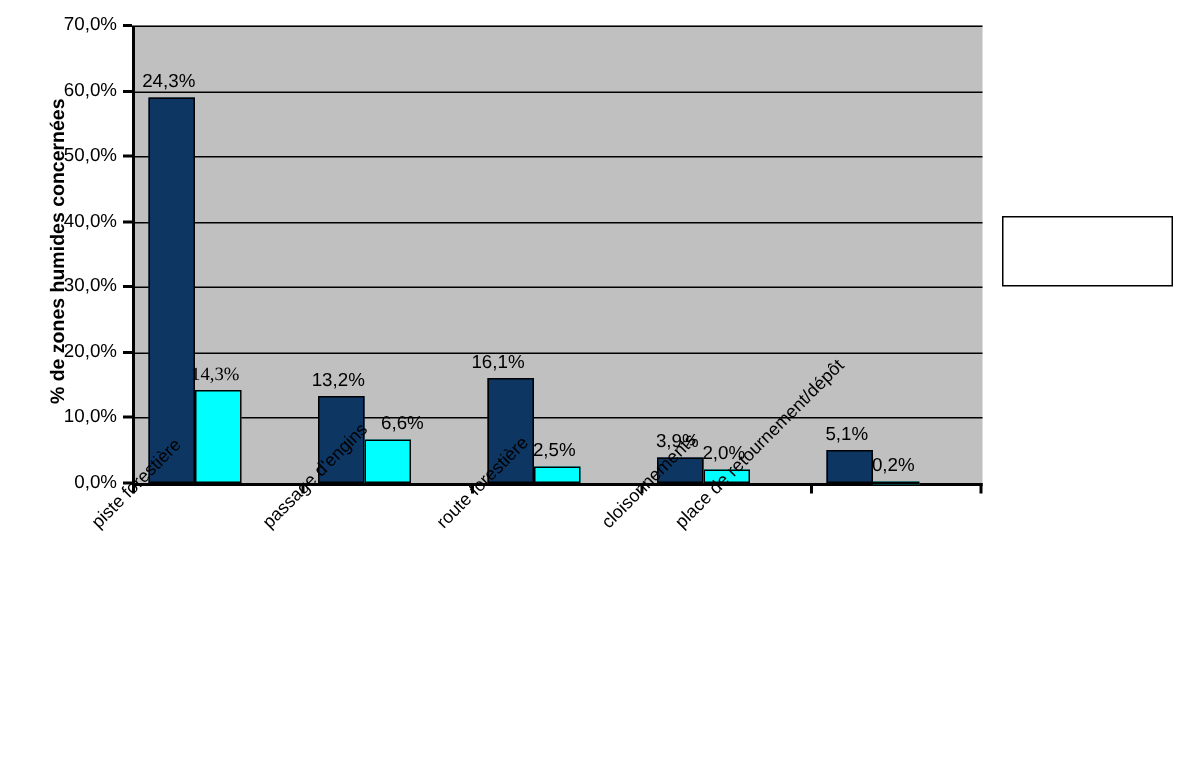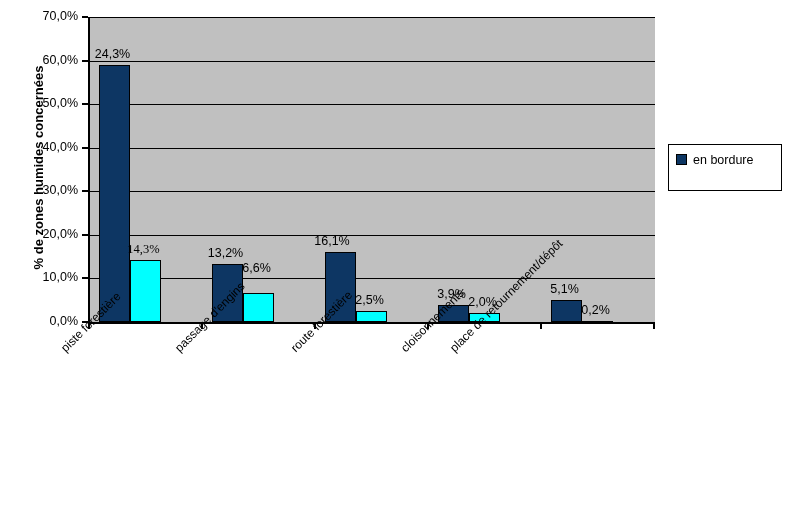--- a/index.html
+++ b/index.html
@@ -198,36 +198,32 @@
       <div class="xtick" style="left: 314px;"></div>
       <div class="xtick" style="left: 427px;"></div>
       <div class="xtick" style="left: 540px;"></div>
       <div class="xtick" style="left: 653px;"></div>
       <div class="xtick" style="left: 88px;"></div>
     </div>
   <div id="bar-labels">
       <div class="bar-label" style="width: 52px; left: 86.5px; top: 46.9286px;">24,3%</div>
       <div class="bar-label" style="width: 52px; left: 117.5px; top: 241.693px; font-family: Liberation Serif, serif;">14,3%</div>
       <div class="bar-label" style="width: 52px; left: 199.5px; top: 246.486px;">13,2%</div>
-      <div class="bar-label" style="width: 52px; left: 230.5px; top: 261px;">6,6%</div>
+      <div class="bar-label" style="width: 52px; left: 230.5px; top: 275px; text-align: right;">6,6%</div>
       <div class="bar-label" style="width: 52px; left: 306px; top: 233.85px;">16,1%</div>
       <div class="bar-label" style="width: 52px; left: 343.5px; top: 293.107px;">2,5%</div>
       <div class="bar-label" style="width: 52px; left: 425.5px; top: 287.007px;">3,9%</div>
       <div class="bar-label" style="width: 52px; left: 456.5px; top: 295.286px;">2,0%</div>
       <div class="bar-label" style="width: 52px; left: 538.5px; top: 281.779px;">5,1%</div>
       <div class="bar-label" style="width: 52px; left: 569.5px; top: 303.129px;">0,2%</div>
     </div>
   <div id="cat-labels">
       <div class="cat-label" style="left: 58px; top: 345px;">piste forestière</div>
       <div class="cat-label" style="left: 172px; top: 345px;">passage d'engins</div>
       <div class="cat-label" style="left: 288px; top: 345px;">route forestière</div>
       <div class="cat-label" style="left: 398px; top: 345px;">cloisonnements</div>
       <div class="cat-label" style="left: 447px; top: 345px;">place de retournement/dépôt</div>
     </div>
 
   <div id="legend">
-    <div class="legend-row">
-      <span class="legend-swatch bordure"></span>
-      <span class="legend-text">en bordure</span>
-    </div>
   </div>
 
 </div>
 
 </body></html>

